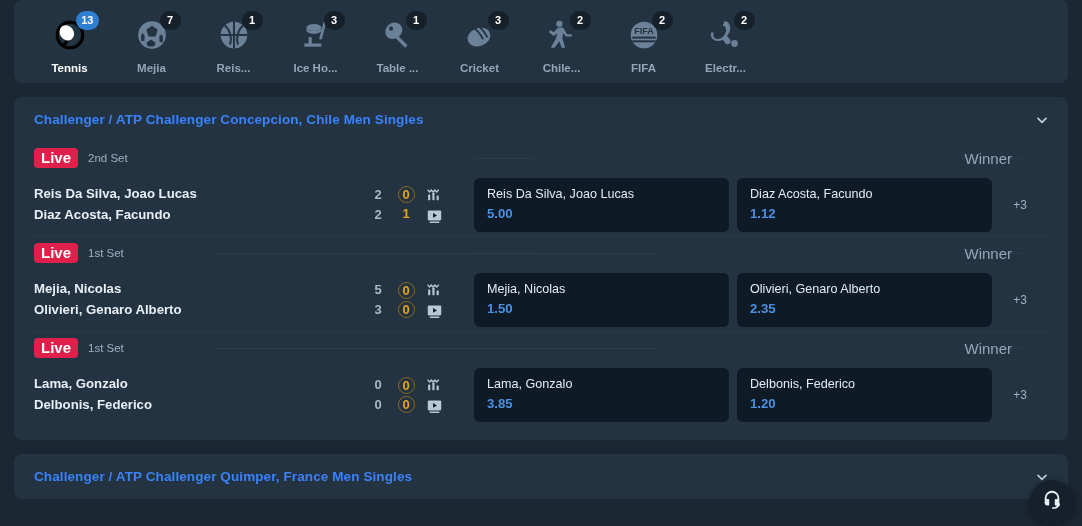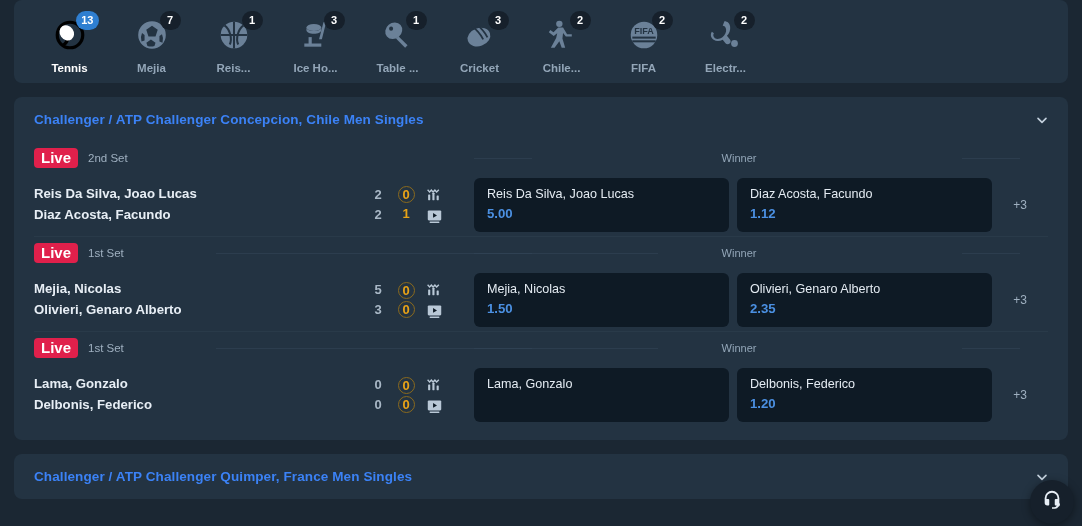--- a/index.html
+++ b/index.html
@@ -100,24 +100,24 @@
     padding: 2px 7px 3px;
     line-height: 1;
   }
   .set-label { font-size: 11.5px; color: #9fb0c0; font-weight: normal; }
   .sep-left {
     position: absolute; left: 182px; right: 390px; top: 50%;
     height: 1px; background: #32455699;
   }
   .winner-label {
     position: absolute;
-    left: 0; right: 16px;
+    left: 0; right: 8px;
     top: 50%; transform: translateY(-50%);
-    text-align: center;
-    font-size: 11px;
+    text-align: right;
+    font-size: 15px;
     color: #93a6b8;
     pointer-events: none;
   }
   .winner-zone { position: absolute; left: 440px; right: 28px; top:0; bottom:0; }
   .winner-zone .line {
     position: absolute; top: 50%; height: 1px; background: #32455699;
   }
   .winner-zone .line.l { left: 0; width: 58px; }
   .winner-zone .line.r { right: 0; width: 58px; }
 
@@ -481,20 +481,21 @@
                       <rect x="2.5" y="3.5" width="19" height="14" rx="1.6"></rect>
                       <path d="M10 7.2 15.5 10.5 10 13.8z" fill="#0e1a25"></path>
                       <rect x="5" y="19.2" width="14" height="1.8" rx="0.9"></rect>
                     </svg>
                   </span>
                 </div>
               </div>
               <div class="odds-group">
                 <div class="odds-box">
                   <div class="odds-name">Lama, Gonzalo</div>
+                  <div class="odds-val">3.85</div>
                 </div>
                 <div class="odds-box">
                   <div class="odds-name">Delbonis, Federico</div>
                   <div class="odds-val">1.20</div>
                 </div>
               </div>
               <div class="more-markets">+3</div>
             </div>
           </div>
         </div>

